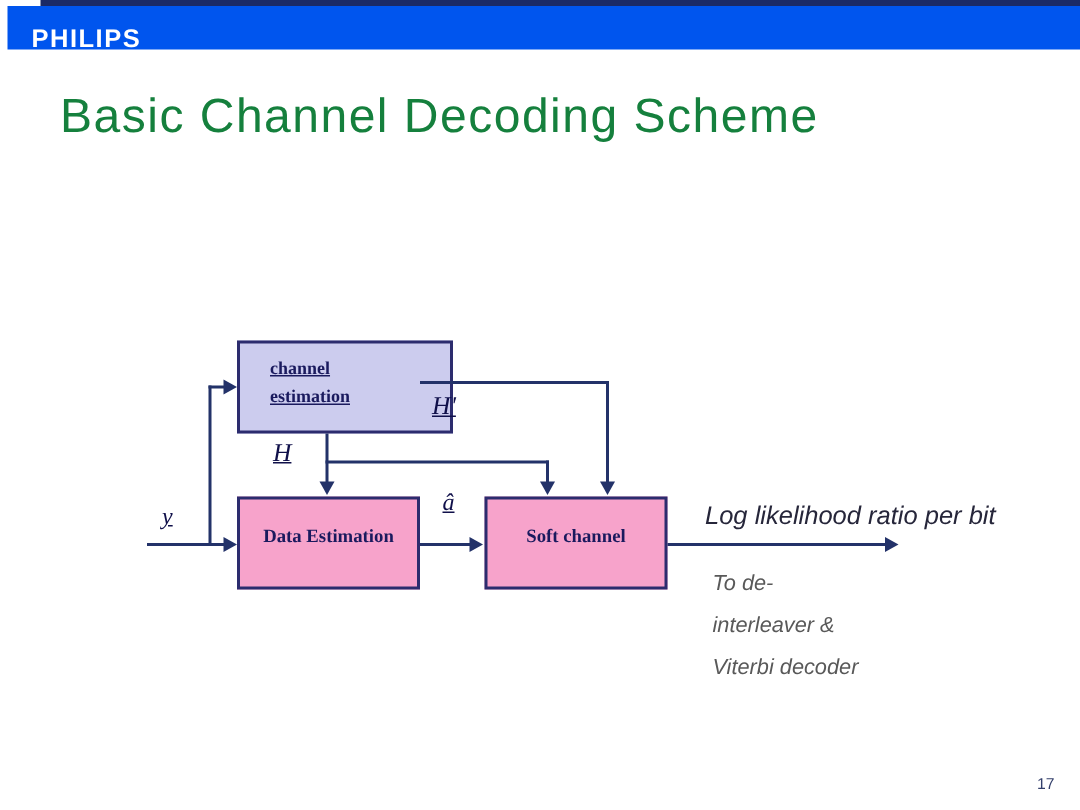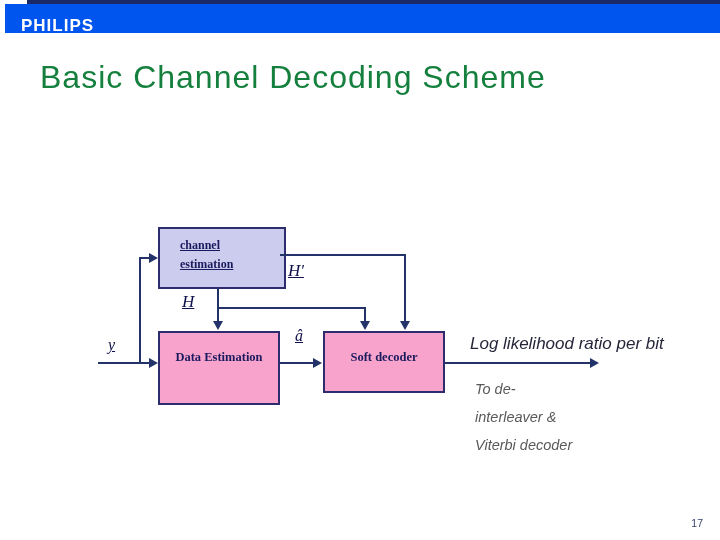--- a/index.html
+++ b/index.html
@@ -19,25 +19,25 @@
     color:#15803d;
   }
   
   .box {
     position:absolute; box-sizing:border-box; border:2px solid #2c2c6e;
     font-family:"Liberation Serif", serif; font-weight:bold; color:#1a1a5e;
   }
   .lavender { background:#ccccee; }
   .pink { background:#f7a3cb; }
   .box-channel {
-    left:158px; top:227px; width:128px; height:62px;
+    left:158px; top:227px; width:144px; height:62px;
     padding:7px 0 0 20px; font-size:12px; line-height:19px;
     white-space:pre-line; text-decoration:underline;
   }
-  .box-data { left:158px; top:331px; width:122px; height:74px; text-align:center; padding-top:17px; font-size:12.5px; }
+  .box-data { left:158px; top:331px; width:122px; height:62px; text-align:center; padding-top:17px; font-size:12.5px; }
   .box-soft { left:323px; top:331px; width:122px; height:62px; text-align:center; padding-top:17px; font-size:12.5px; }
   
   .line { position:absolute; background:#233269; }
   .arrow-right {
     position:absolute; width:0; height:0;
     border-top:5px solid transparent; border-bottom:5px solid transparent;
     border-left:9px solid #233269;
   }
   .arrow-down {
     position:absolute; width:0; height:0;
@@ -73,21 +73,21 @@
 
   <div class="top-strip"></div>
   <div class="banner"></div>
   <div class="logo">PHILIPS</div>
 
   <div class="title">Basic Channel Decoding Scheme</div>
 
   <div class="box lavender box-channel">channel
 estimation</div>
   <div class="box pink box-data">Data Estimation</div>
-  <div class="box pink box-soft">Soft decoder</div>
+  <div class="box pink box-soft">Soft channel</div>
 
   <div class="line" style="left:98px; top:362px; width:52px; height:2px;"></div>
   <div class="arrow-right" style="left:149px; top:358px;"></div>
 
   <div class="line" style="left:139px; top:257px; width:2px; height:107px;"></div>
   <div class="line" style="left:139px; top:257px; width:11px; height:2px;"></div>
   <div class="arrow-right" style="left:149px; top:253px;"></div>
 
   <div class="line" style="left:280px; top:254px; width:126px; height:2px;"></div>
   <div class="line" style="left:404px; top:254px; width:2px; height:68px;"></div>

